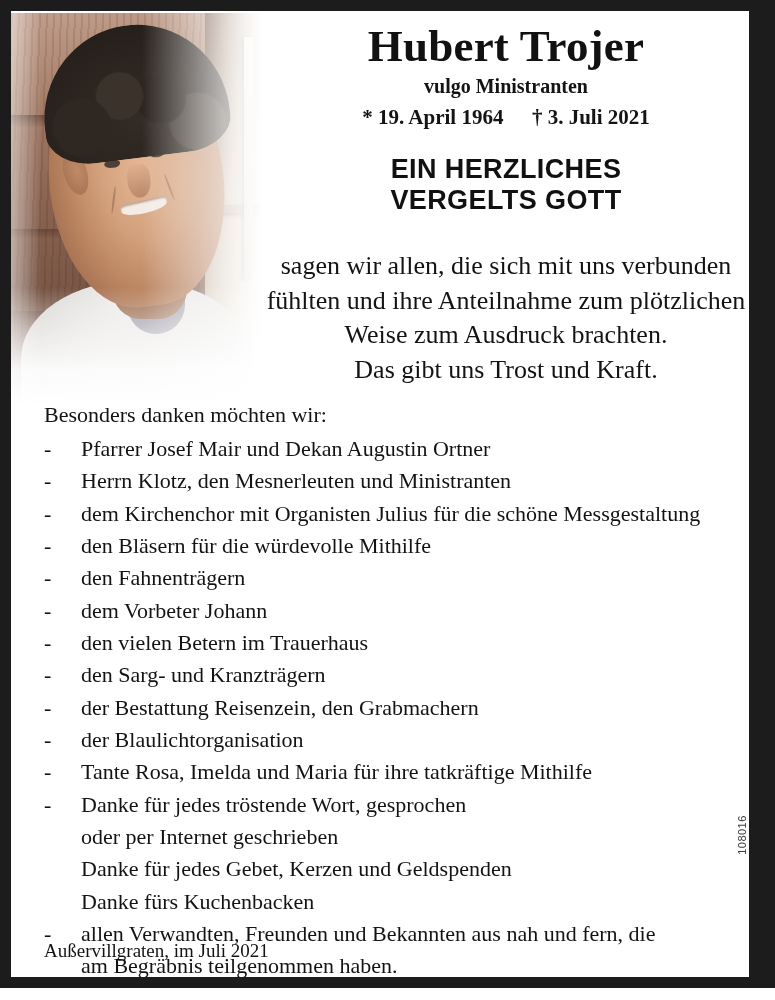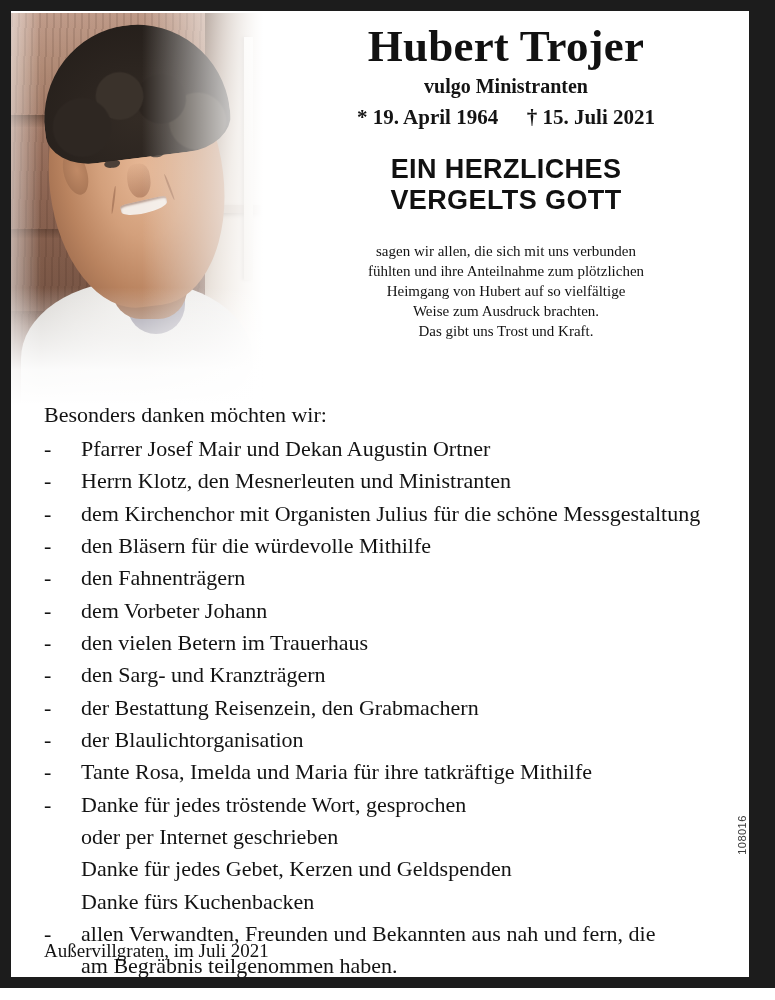--- a/index.html
+++ b/index.html
@@ -296,22 +296,22 @@
     margin-top: 24px;
     font-family: "Liberation Sans", "DejaVu Sans", sans-serif;
     font-size: 27px;
     font-weight: bold;
     line-height: 1.17;
     letter-spacing: 0.4px;
     color: #111111;
   }
 
   .gratitude-body {
-    margin-top: 24px;
-    font-size: 15px;
+    margin-top: 32px;
+    font-size: 26px;
     line-height: 1.34;
     color: #131313;
   }
 
   
   .thanks {
     position: absolute;
     left: 44px;
     top: 398px;
     width: 700px;
@@ -400,32 +400,31 @@
   </div>
 
   <div class="header-block">
     <div class="deceased-name">Hubert Trojer</div>
     <div class="vulgo">vulgo Ministranten</div>
     <div class="life-dates">
       <span>*</span>
       <span>19. April 1964</span>
       <span class="gap"></span>
       <span>†</span>
-      <span>15. Juli 2021</span>
+      <span>3. Juli 2021</span>
     </div>
 
     <div class="gratitude-heading">
       <div>EIN HERZLICHES</div>
       <div>VERGELTS GOTT</div>
     </div>
 
     <div class="gratitude-body">
         <div>sagen wir allen, die sich mit uns verbunden</div>
         <div>fühlten und ihre Anteilnahme zum plötzlichen</div>
-        <div>Heimgang von Hubert auf so vielfältige</div>
         <div>Weise zum Ausdruck brachten.</div>
         <div>Das gibt uns Trost und Kraft.</div>
       </div>
   </div>
 
   <div class="thanks">
     <div class="thanks-intro">Besonders danken möchten wir:</div>
     <div>
         <div class="thanks-item">
           <span class="dash">-</span>

